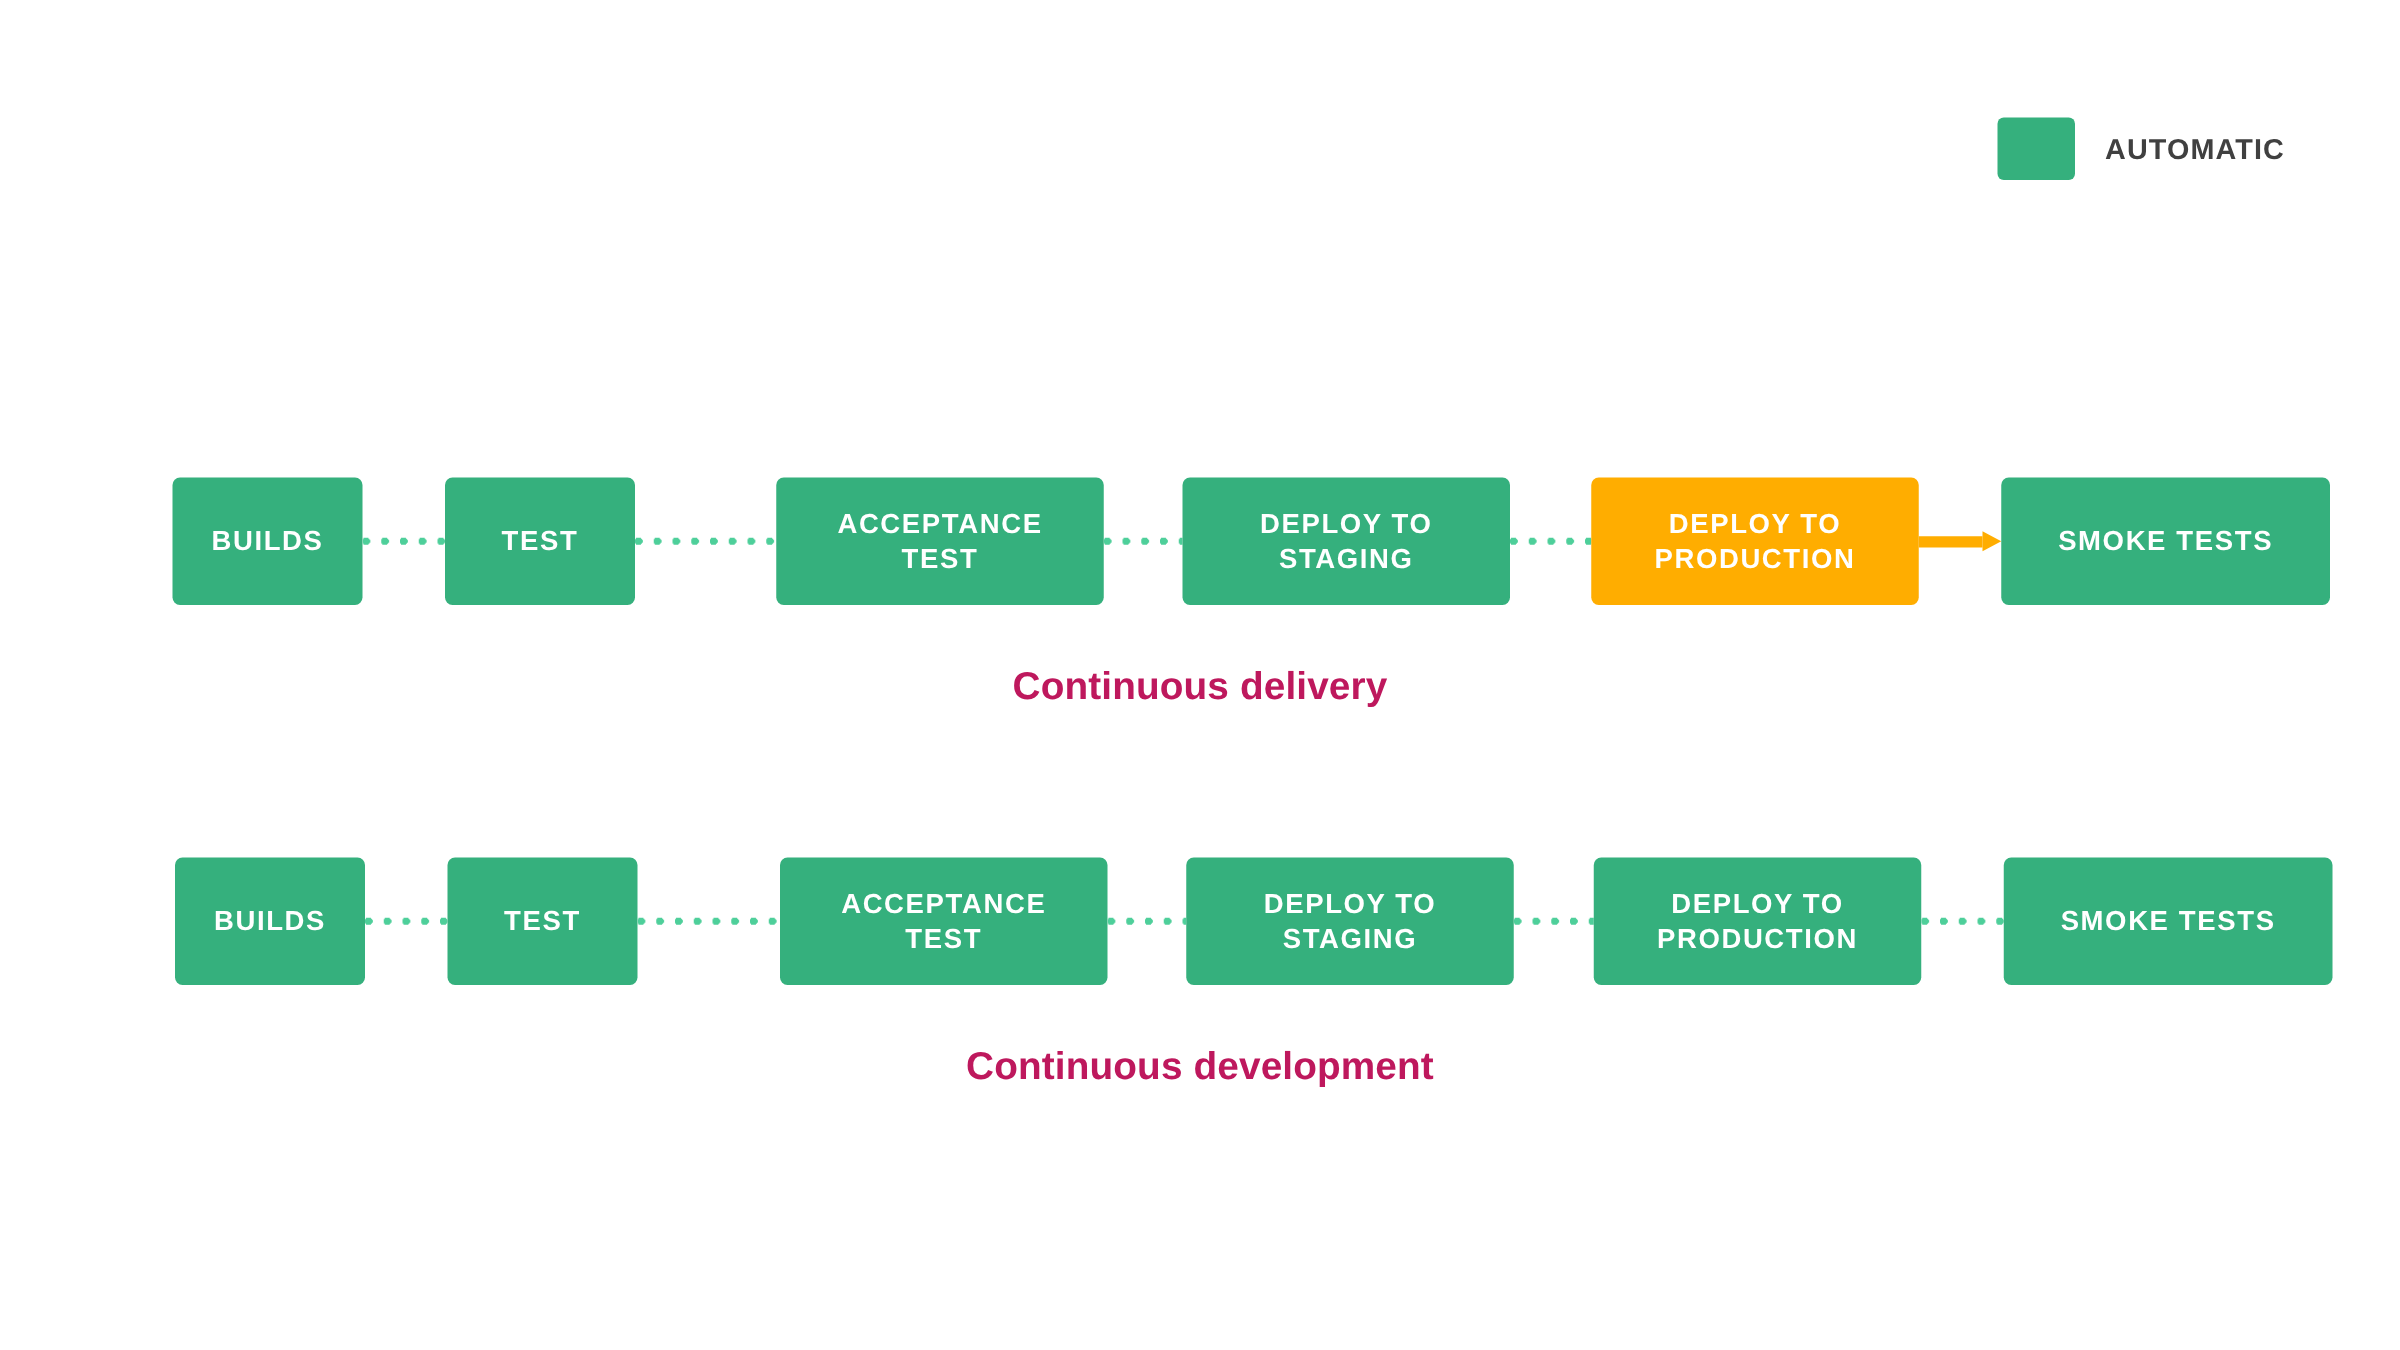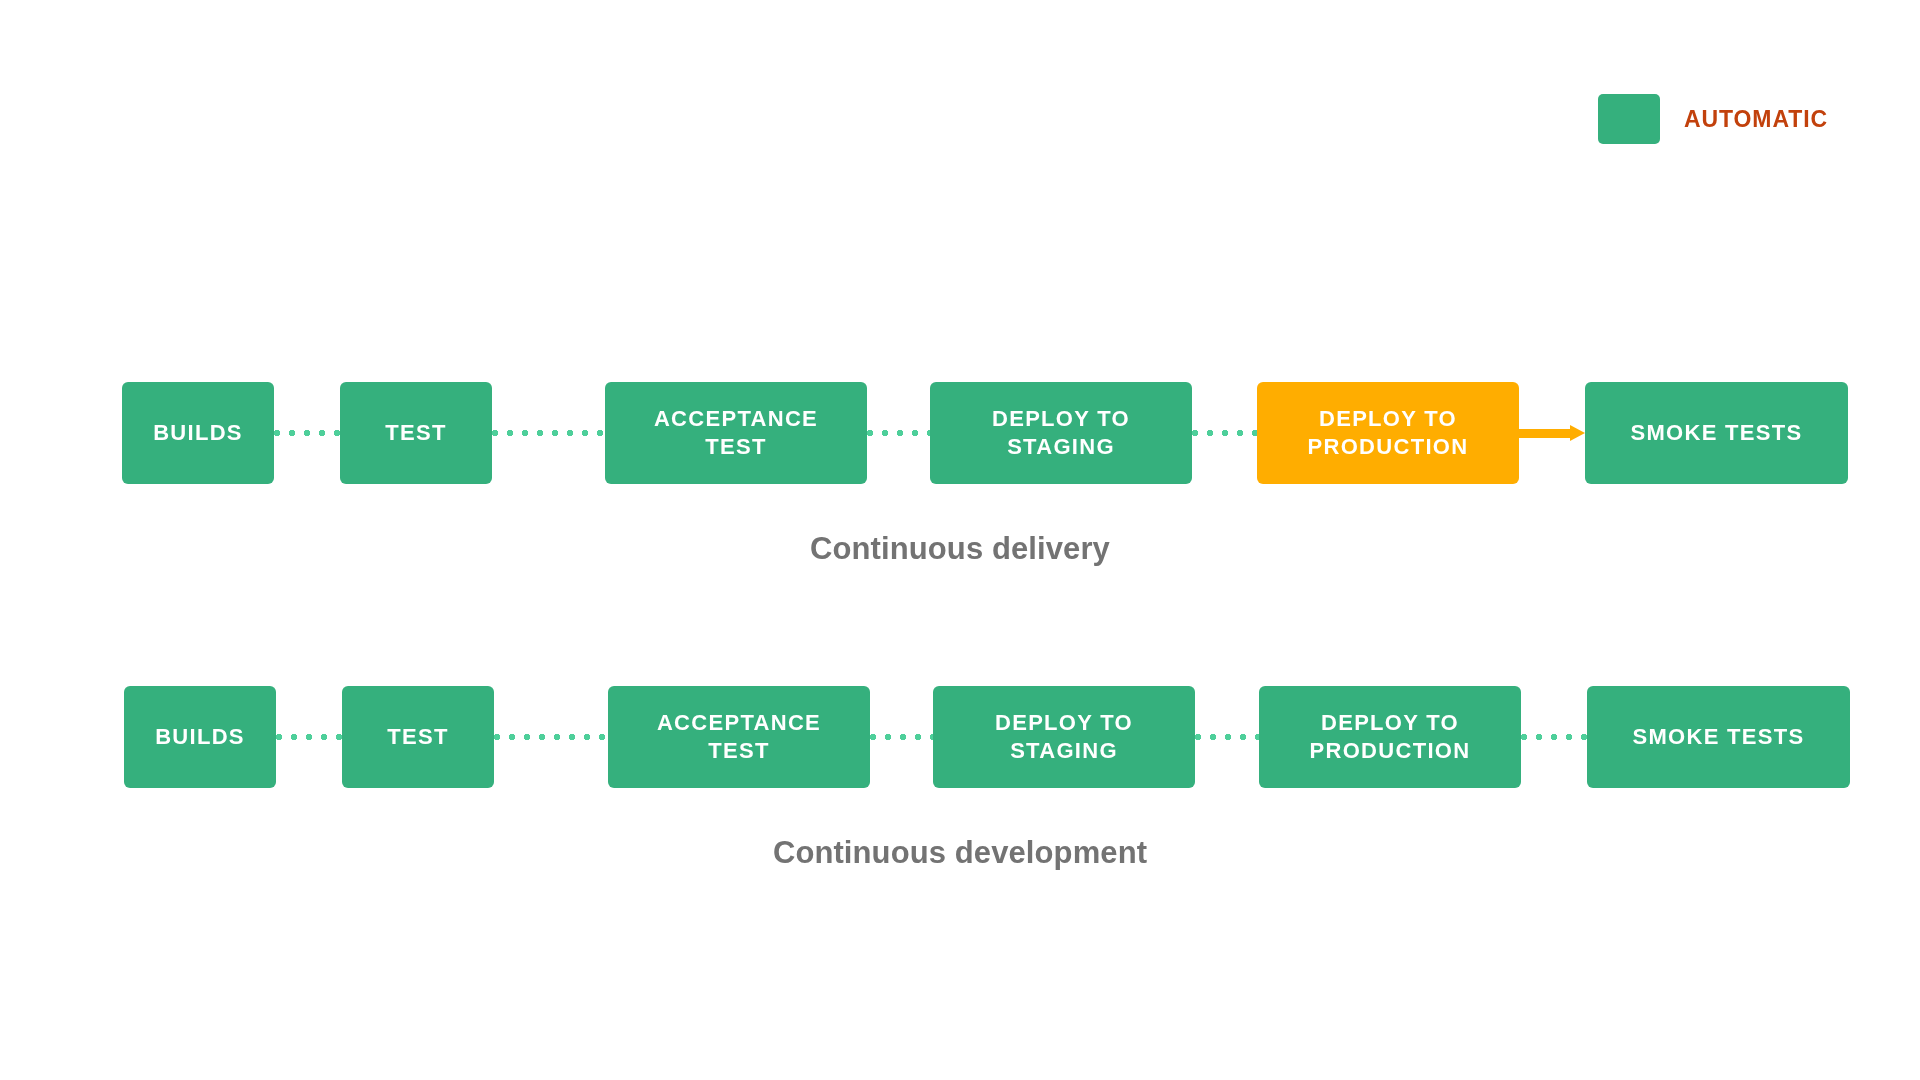--- a/index.html
+++ b/index.html
@@ -32,36 +32,36 @@
     width: 62px;
     height: 50px;
     border-radius: 5px;
     flex: 0 0 auto;
   }
   .legend-label {
     margin-left: 24px;
     font-size: 23px;
     font-weight: 700;
     letter-spacing: 0.9px;
-    color: #c2410c;
+    color: #404040;
     white-space: nowrap;
   }
 
   
   .pipeline {
     position: absolute;
     left: 0;
     width: 1920px;
   }
   #pipeline-delivery    { top: 382px; }
   #pipeline-development { top: 686px; }
 
   .stage-row {
     position: absolute;
-    left: 0;
+    left: 16px;
     top: 0;
     width: 1864px;
     height: 102px;
   }
 
   .stage-box {
     position: absolute;
     top: 0;
     height: 100%;
     border-radius: 6px;
@@ -115,21 +115,21 @@
     border-left: 15px solid #ffad00;
   }
 
   
   .caption {
     position: absolute;
     width: 1920px;
     text-align: center;
     font-size: 31px;
     font-weight: 700;
-    color: #737373;
+    color: #be185d;
     letter-spacing: 0.1px;
   }
   #caption-delivery    { top: 531px; }
   #caption-development { top: 835px; }
 </style>
 </head>
 <body>
 
 <div id="legend">
   <div class="legend-row">

